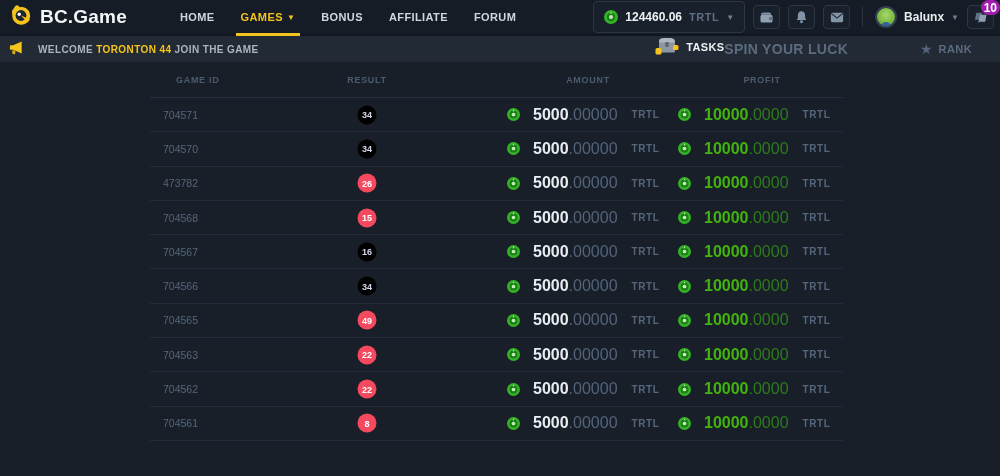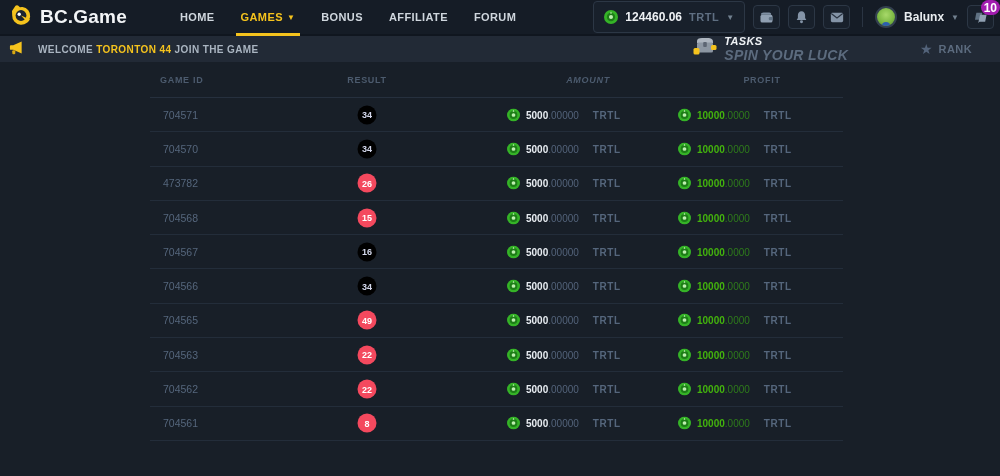--- a/index.html
+++ b/index.html
@@ -66,37 +66,37 @@
 
   
   .banner {
     height:28px; background:#222a36; border-top:2px solid #10161f;
     display:flex; align-items:center; padding:0 28px 0 8px;
   }
   .announce { display:flex; align-items:center; gap:13px; }
   .announce-text { font-size:10px; font-weight:bold; letter-spacing:.4px; color:#aab5c1; }
   .announce-text .hl { color:#f5c31d; }
   .tasks { margin-left:auto; display:flex; align-items:center; gap:7px; cursor:pointer; }
-  .tasks-lines { display:flex; flex-direction:column; line-height:1.15; font-style:italic; }
+  .tasks-lines { display:flex; flex-direction:row; line-height:1.15; }
   .tasks-title { font-size:11px; font-weight:bold; color:#eef1f4; letter-spacing:.3px; }
   .tasks-sub { font-size:14px; font-weight:bold; color:#5c6b7e; letter-spacing:.3px; }
   .rank { margin-left:72px; display:flex; align-items:center; gap:6px; cursor:pointer; }
   .rank-star { font-size:14px; color:#53637a; line-height:1; }
   .rank-label { font-size:11px; font-weight:bold; color:#5c6b7e; letter-spacing:.4px; }
 
   
   .table { margin-left:150px; width:693px; }
   .thead { position:relative; height:36px; border-bottom:1px solid #26303e; }
   .th {
     position:absolute; top:50%; transform:translateY(-50%);
     font-size:9px; font-weight:bold; letter-spacing:.7px; color:#4c5b6e;
   }
-  .th-id { left:10px; }
+  .th-id { left:26px; }
   .th-result { left:217px; transform:translate(-50%,-50%);text-align:center; }
-  .th-amount { left:438px; transform:translate(-50%,-50%);font-style:italic; }
+  .th-amount { left:438px; transform:translate(-50%,-50%); }
   .th-profit { left:612px; transform:translate(-50%,-50%); }
 
   .trow { position:relative; height:34.3px; border-bottom:1px solid #232d3a; cursor:pointer; }
   .cell-id {
     position:absolute; left:13px; top:50%; transform:translateY(-50%);
     font-size:10.5px; color:#55667c;
   }
   .badge {
     position:absolute; left:217px; top:50%; transform:translate(-50%,-50%);
     width:19px; height:19px; border-radius:50%;
@@ -105,21 +105,21 @@
   }
   .badge.navy { background:#000000; color:#d4d8ec; }
   .badge.red  { background:#f4495e; color:#fff; }
   .money {
     position:absolute; top:50%; transform:translateY(-50%);
     display:flex; align-items:center; gap:6px;
   }
   .money.amount { left:357px; }
   .money.profit { left:528px; }
   .coin { display:flex; align-items:center; }
-  .mtext { font-size:10px; }
+  .mtext { font-size:16px;margin-left:7px; }
   .mtext .int { font-weight:bold; }
   .amount .int { color:#e8edf2; }
   .amount .dec { color:#53637a; }
   .profit .int { color:#43b30d; }
   .profit .dec { color:#2e7b1b; }
   .cur { font-size:10px; font-weight:bold; color:#55667c; letter-spacing:.6px; margin-left:8px; }
 </style>
 </head>
 <body>
 

